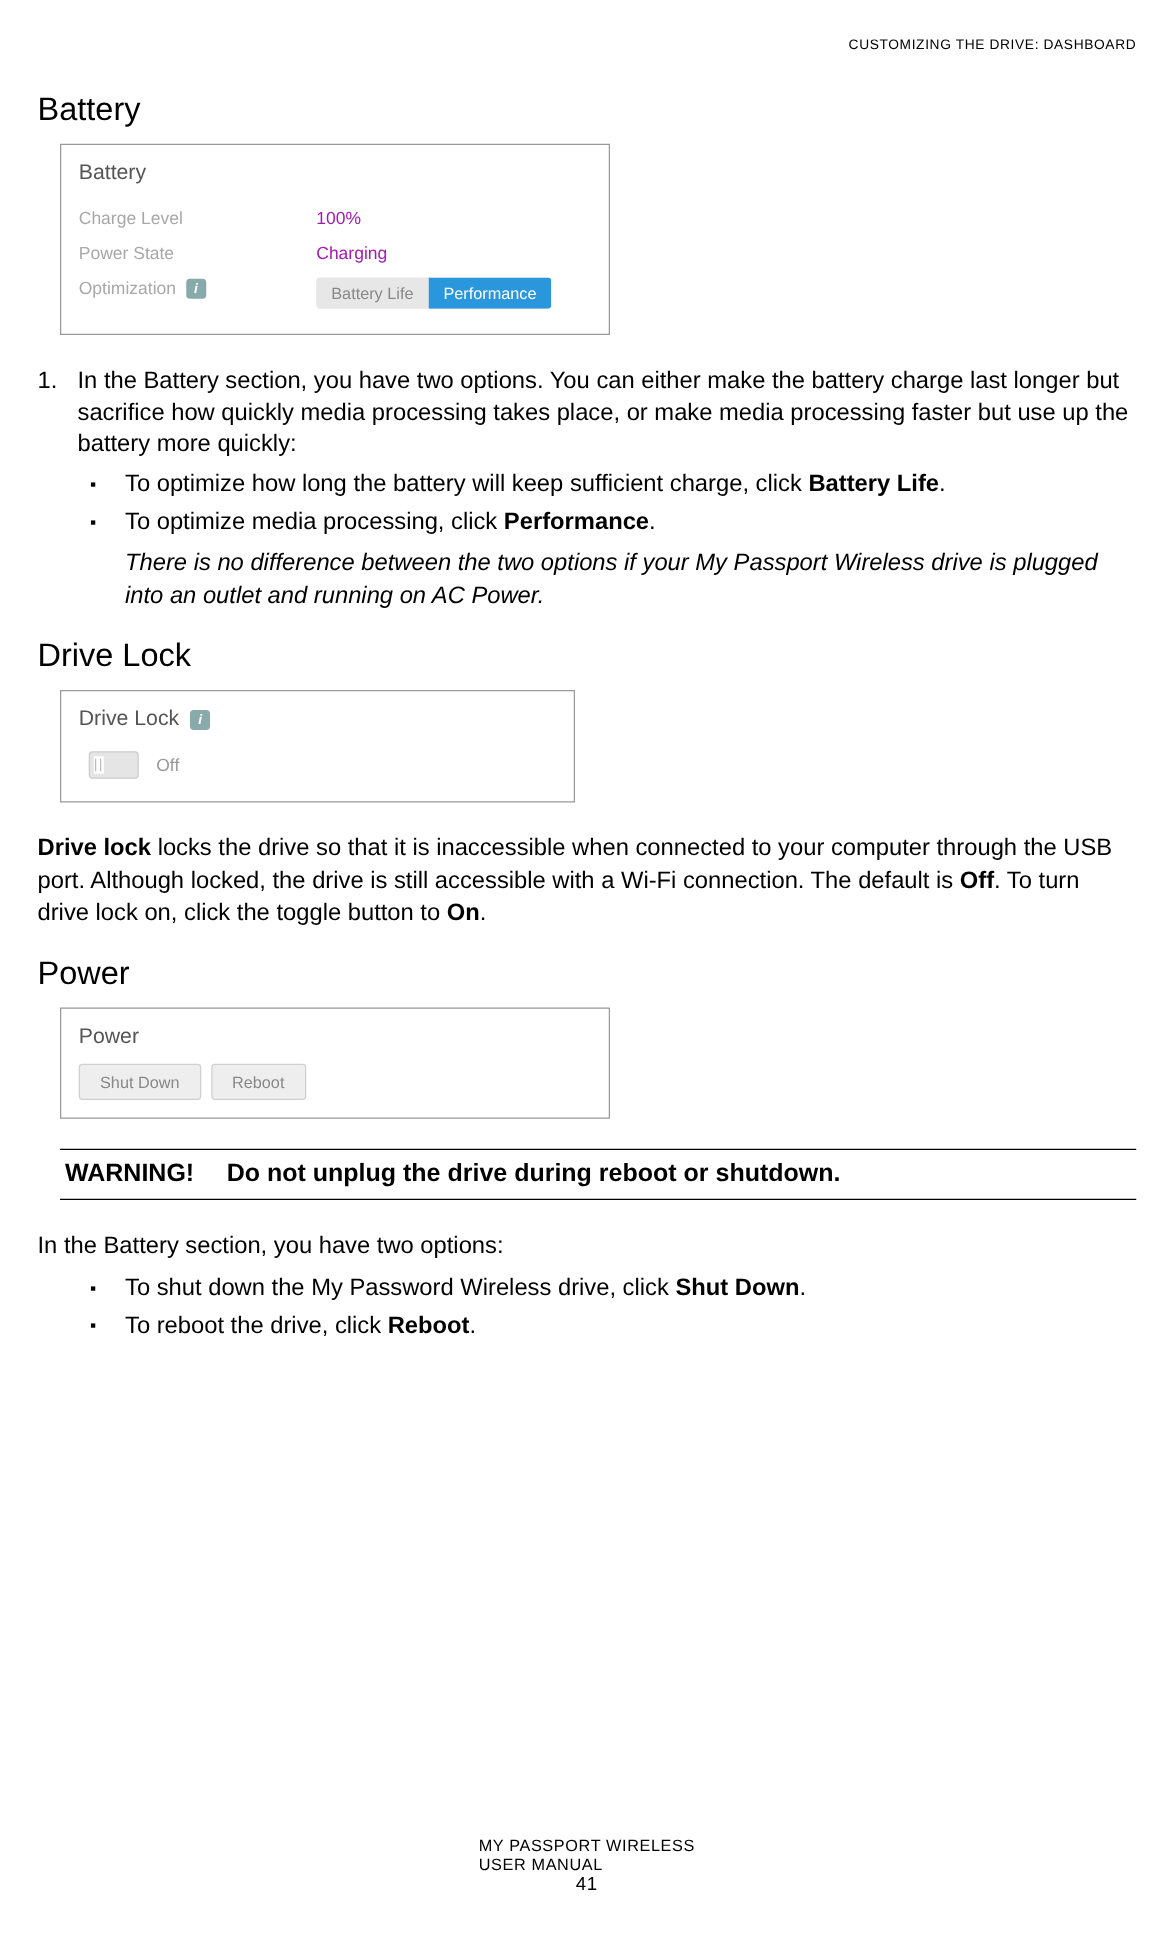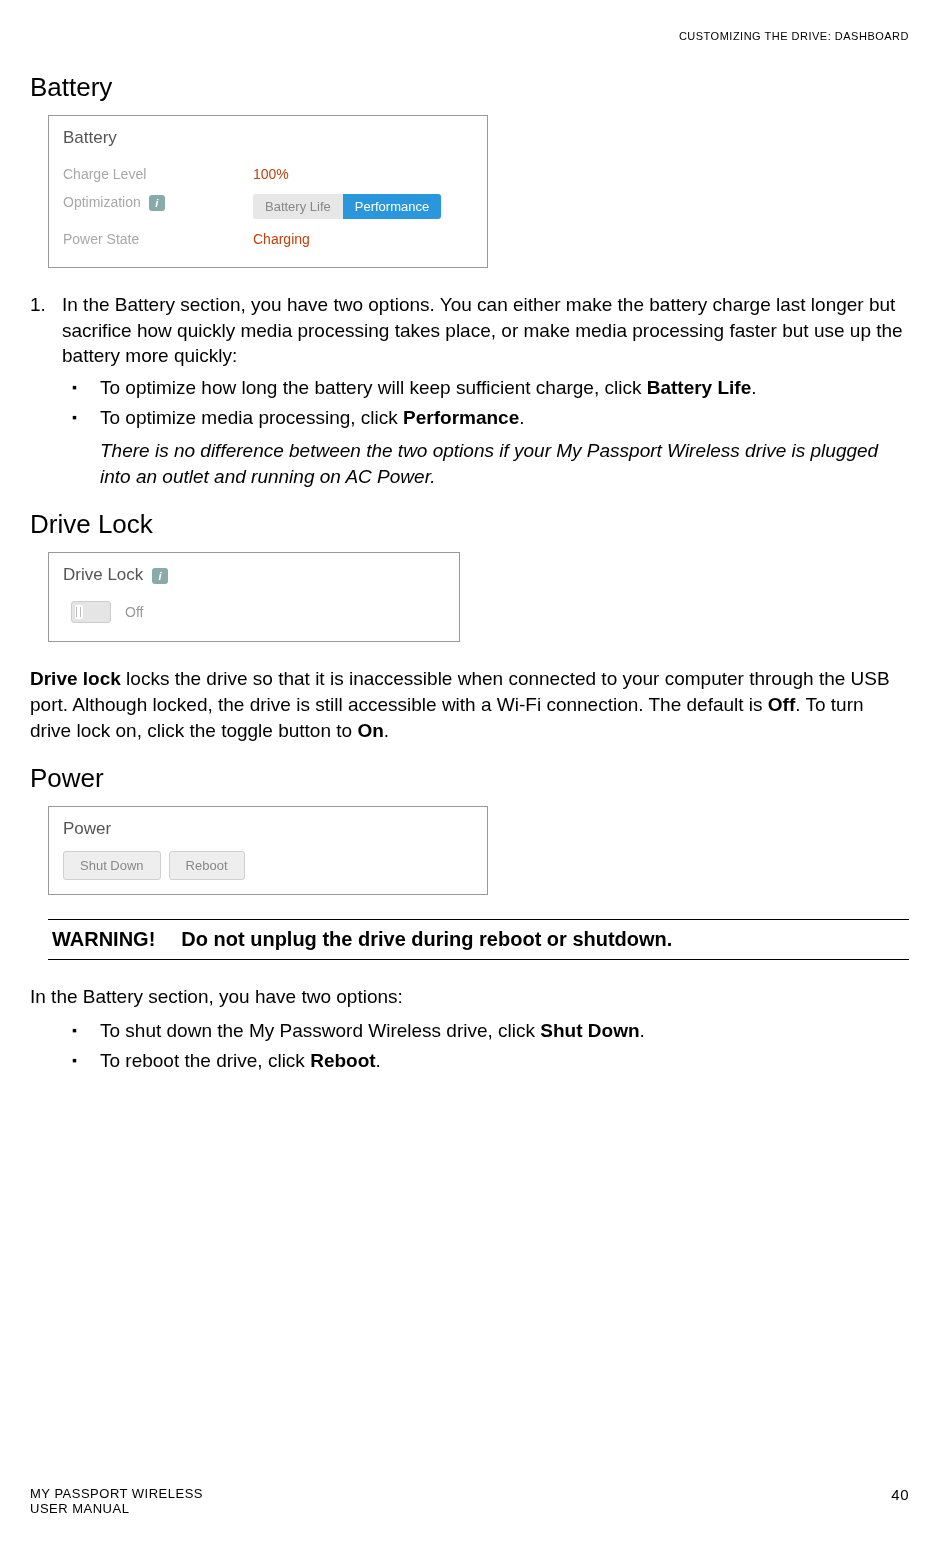--- a/index.html
+++ b/index.html
@@ -45,21 +45,21 @@
     .panel-row {
       display: flex;
       padding: 6px 0;
       color: #a8a8a8;
       font-size: 14px;
     }
     .panel-label {
       width: 190px;
     }
     .panel-value {
-      color: #c2410c;
+      color: #a21caf;
     }
     .seg-control {
       display: inline-flex;
       border-radius: 3px;
       overflow: hidden;
       background: #eee;
     }
     .seg-btn {
       padding: 5px 12px;
       font-size: 13px;
@@ -210,54 +210,55 @@
     .bold {
       font-weight: bold;
     }
     .footer {
       position: absolute;
       bottom: 30px;
       left: 30px;
       right: 30px;
       display: flex;
       justify-content: space-between;
-      align-items: flex-start;
+      align-items: center;
       font-size: 13px;
       letter-spacing: 0.5px;
+      flex-direction: column;
     }
     .page-num {
       font-size: 15px;
     }
   </style>
 </head>
 <body>
 
 <div class="header-text">CUSTOMIZING THE DRIVE: DASHBOARD</div>
 
 <h2 class="section-heading">Battery</h2>
 
 <div class="panel panel-battery">
   <div class="panel-title">Battery</div>
   <div class="panel-row">
     <span class="panel-label">Charge Level</span>
     <span class="panel-value">100%</span>
   </div>
   <div class="panel-row">
+    <span class="panel-label">Power State</span>
+    <span class="panel-value">Charging</span>
+  </div>
+  <div class="panel-row">
     <span class="panel-label">
       <span>Optimization</span>
       <span class="info-icon">i</span>
     </span>
     <span class="seg-control">
       <button class="seg-btn">Battery Life</button>
       <button class="seg-btn active">Performance</button>
     </span>
-  </div>
-  <div class="panel-row">
-    <span class="panel-label">Power State</span>
-    <span class="panel-value">Charging</span>
   </div>
 </div>
 
 <div class="ordered-item">
   <span class="ordered-num">1.</span>
   <span class="ordered-content">In the Battery section, you have two options. You can either make the battery charge last longer but sacrifice how quickly media processing takes place, or make media processing faster but use up the battery more quickly:</span>
 </div>
 
 <div class="bullet-list">
   <div class="bullet-item">
@@ -325,14 +326,14 @@
       <span>To reboot the drive, click </span><span class="bold">Reboot</span><span>.</span>
     </span>
   </div>
 </div>
 
 <div class="footer">
   <div>
     <div>MY PASSPORT WIRELESS</div>
     <div>USER MANUAL</div>
   </div>
-  <div class="page-num">40</div>
+  <div class="page-num">41</div>
 </div>
 
 </body></html>

